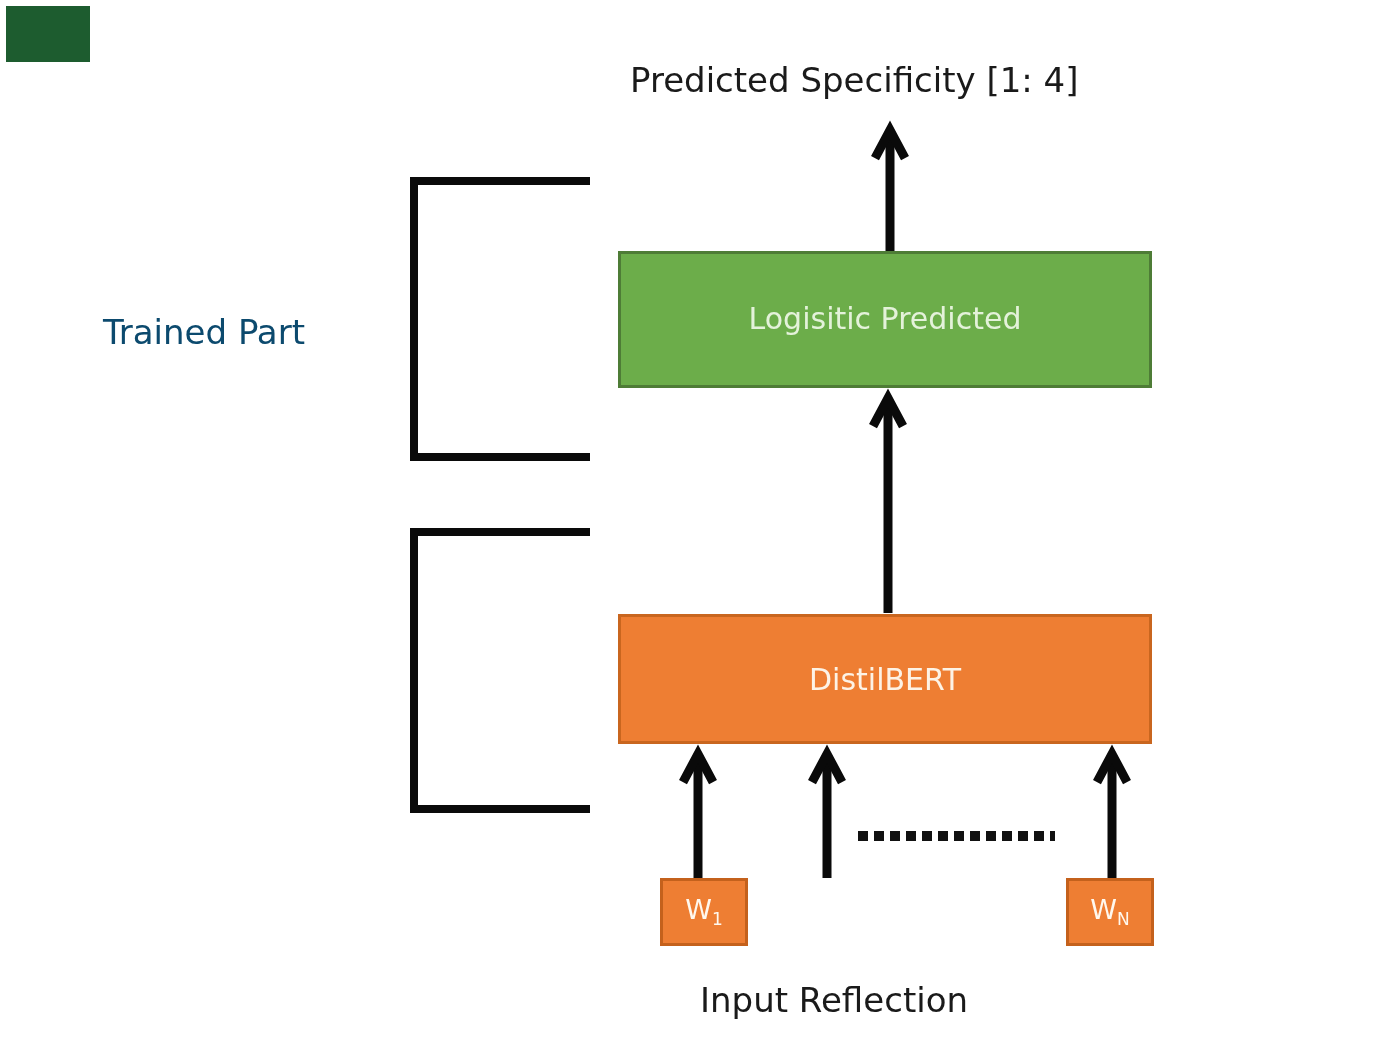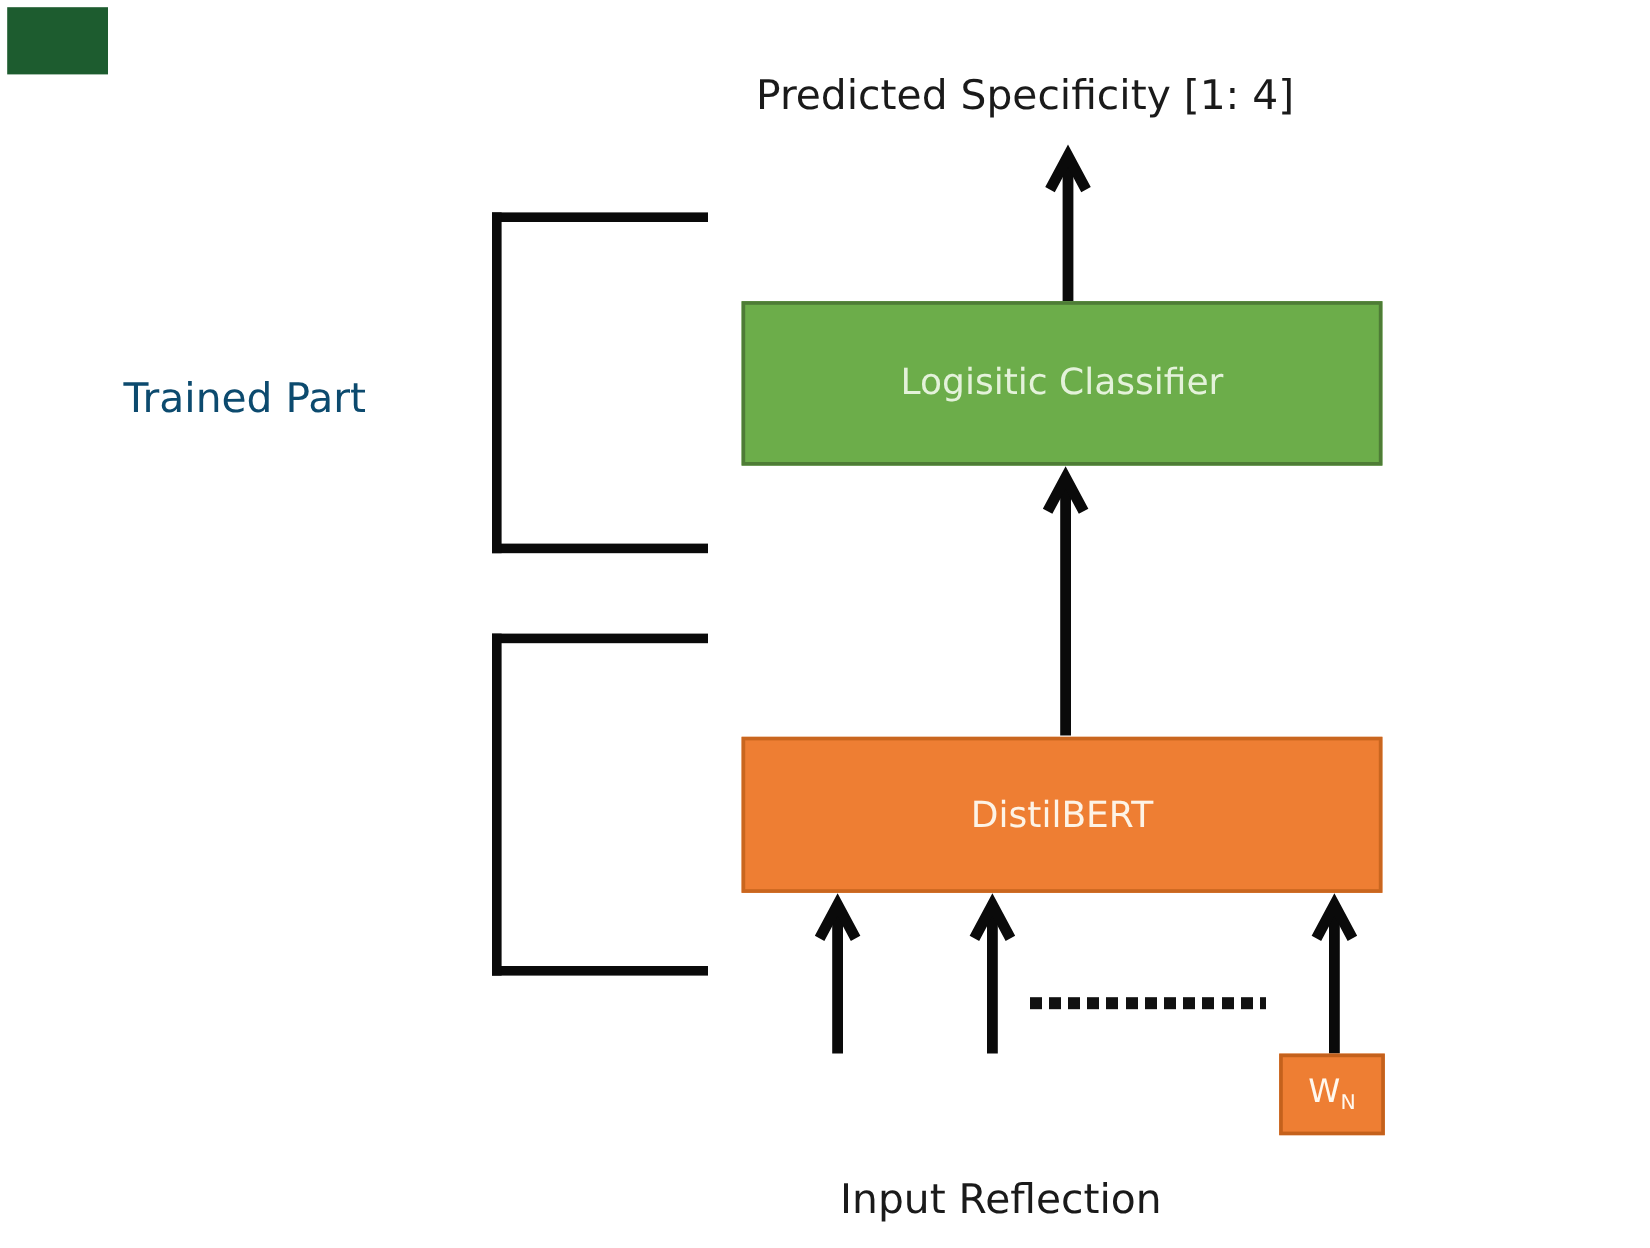--- a/index.html
+++ b/index.html
@@ -156,27 +156,30 @@
       <polyline class="head" points="812,782 827,754 842,782"></polyline>
     </g>
 
     <g>
       <line class="shaft" x1="1112" y1="878" x2="1112" y2="760"></line>
       <polyline class="head" points="1097,782 1112,754 1127,782"></polyline>
     </g>
   </svg>
 
   <div class="abs node classifier-box">
-    <span>Logisitic Classifier</span>
+    <span>Logisitic Predicted</span>
   </div>
 
   <div class="abs node encoder-box">
     <span>DistilBERT</span>
   </div>
 
+  <div class="abs token token-1">
+    <span><span>W</span><sub>1</sub></span>
+  </div>
   <div class="abs token token-n">
     <span><span>W</span><sub>N</sub></span>
   </div>
 
   <div class="abs dots"></div>
 
   <div class="abs input-label">Input Reflection</div>
 
 </div>
 

